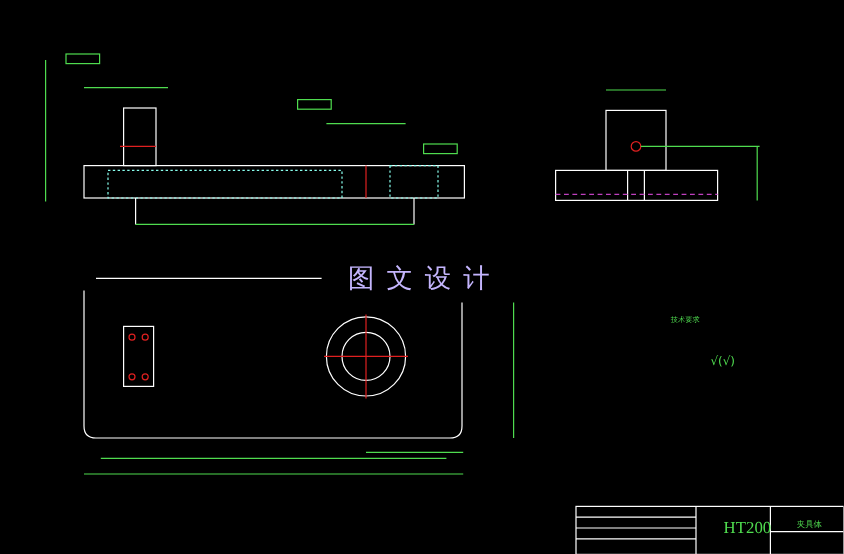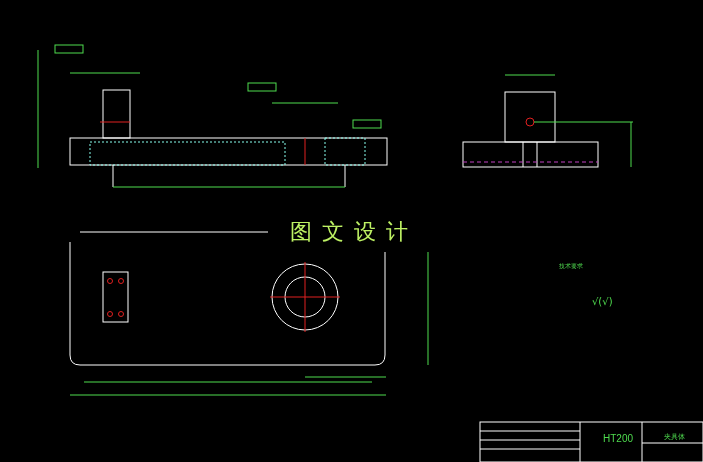--- a/index.html
+++ b/index.html
@@ -1,19 +1,19 @@
 <!DOCTYPE html>
 <html><head>
 <meta charset="utf-8">
 <style>
   html,body{margin:0;padding:0;background:#000;}
   body{width:703px;height:462px;position:relative;overflow:hidden;font-family:"DejaVu Sans",sans-serif;}
   svg{position:absolute;left:0;top:0;}
-  .wm{position:absolute;left:290px;top:217px;color:#bef264;font-size:22px;letter-spacing:10px;font-family:"DejaVu Sans",sans-serif;}
-  .mat{position:absolute;left:603px;top:433px;color:#4fdc4f;font-size:10px;font-family:Liberation Sans, sans-serif;}
+  .wm{position:absolute;left:290px;top:217px;color:#c4b5fd;font-size:22px;letter-spacing:10px;font-family:"DejaVu Sans",sans-serif;}
+  .mat{position:absolute;left:603px;top:433px;color:#4fdc4f;font-size:14px;font-family:Liberation Serif, serif;}
   .nm{position:absolute;left:664px;top:432px;color:#4fdc4f;font-size:7px;}
   .tr-title{position:absolute;left:559px;top:262px;color:#4fdc4f;font-size:6px;}
   .rough{position:absolute;left:592px;top:296px;color:#4fdc4f;font-size:10px;}
 </style>
 </head>
 <body>
 
 <svg width="703" height="462">
   <g stroke-width="1" fill="none">
     <rect x="70" y="138" width="317" height="27" stroke="#fff"></rect>

